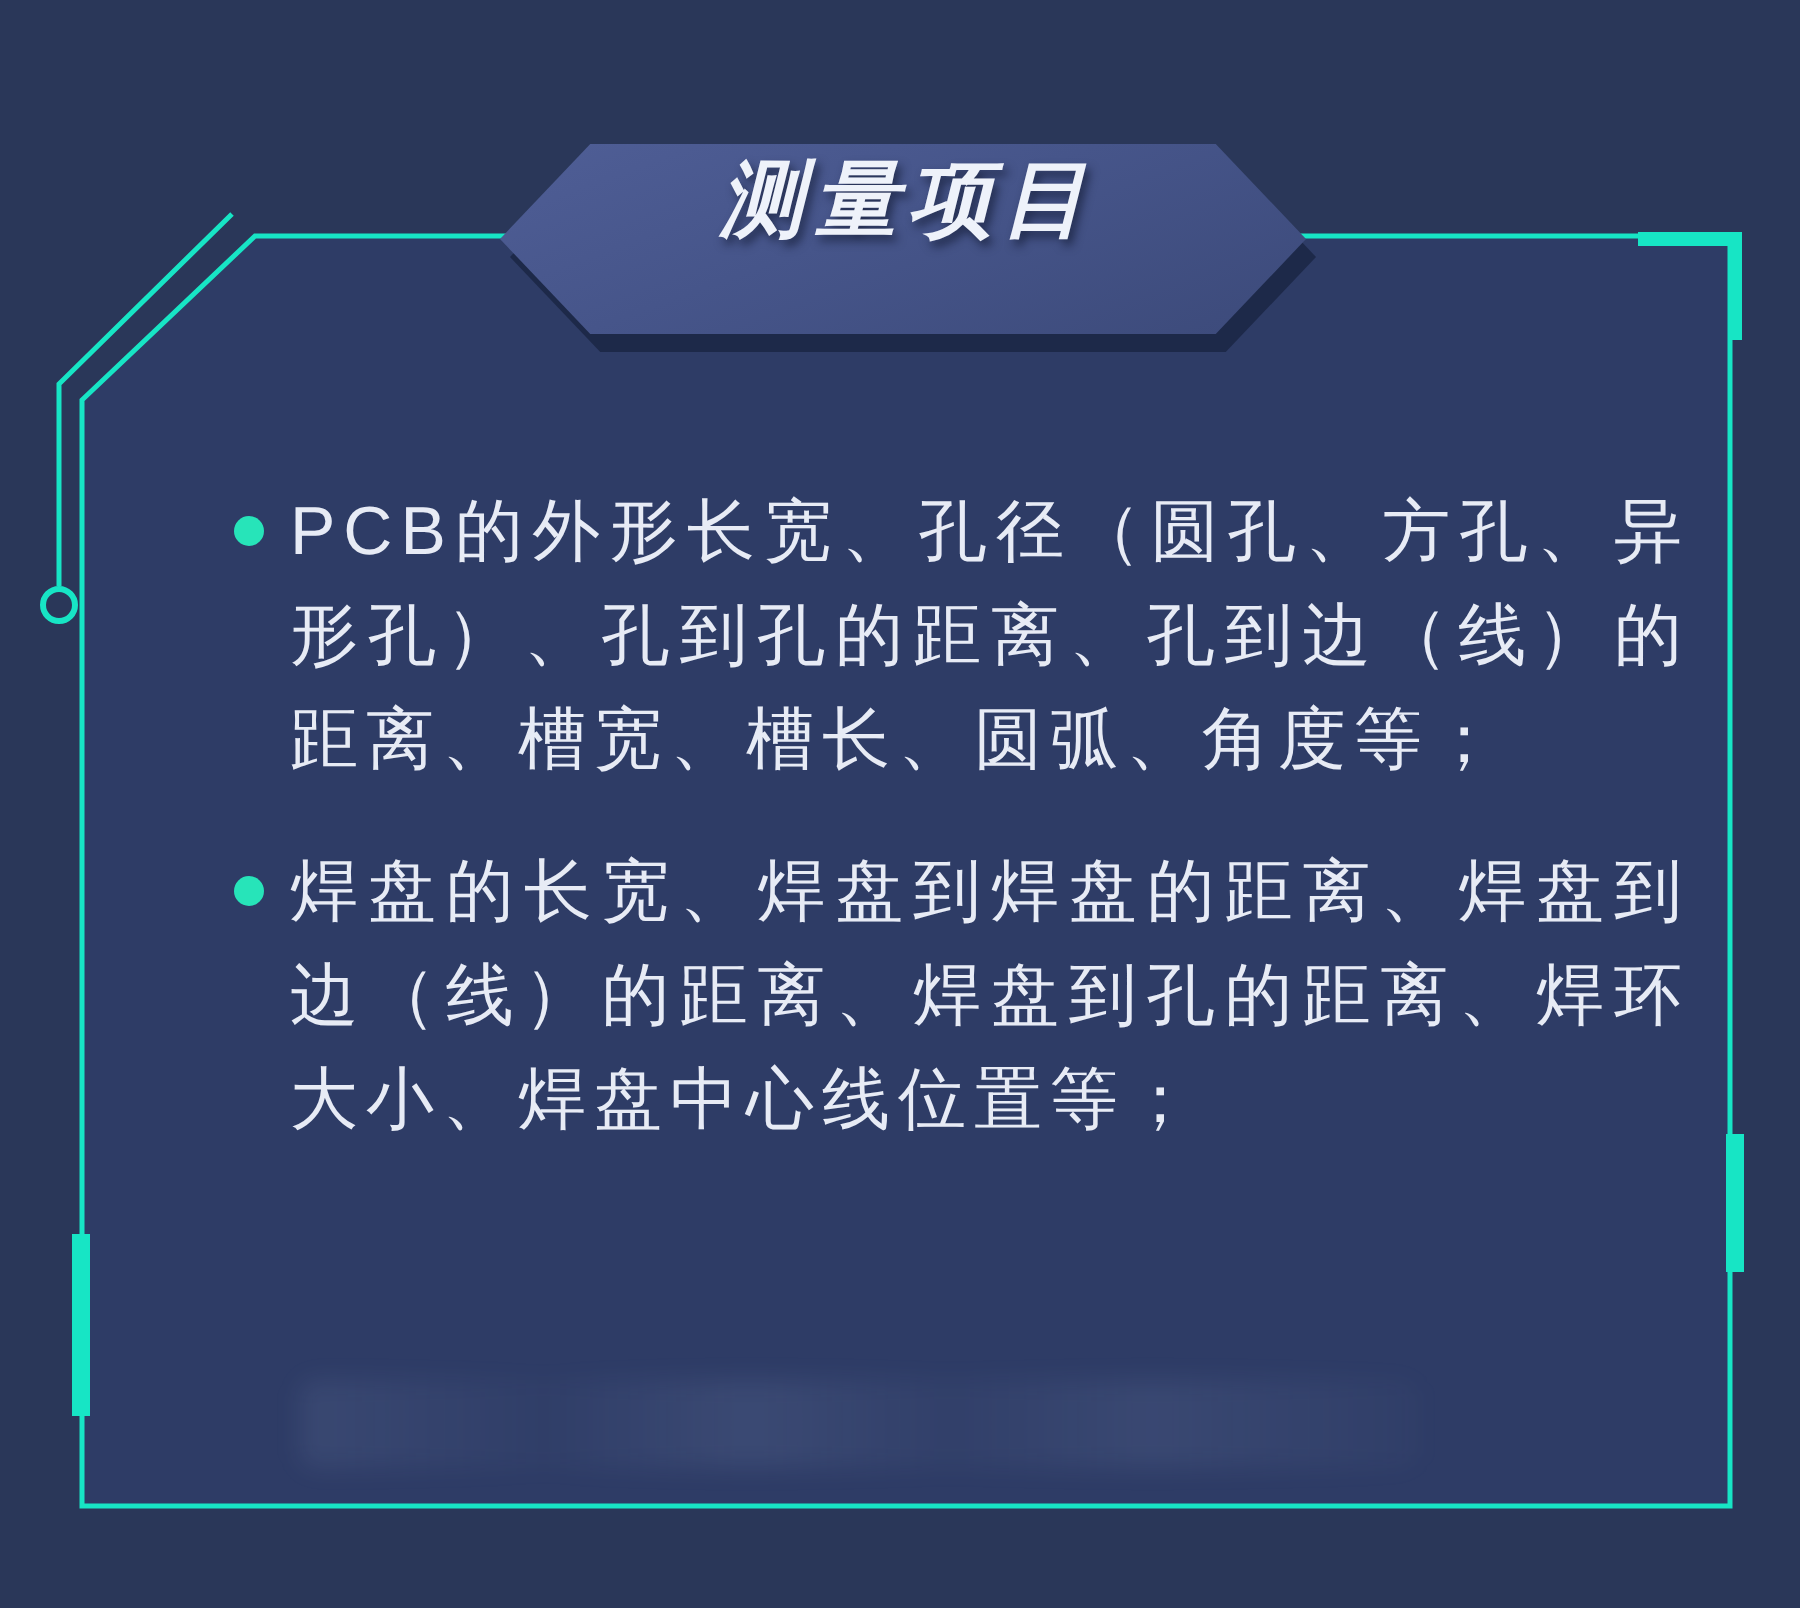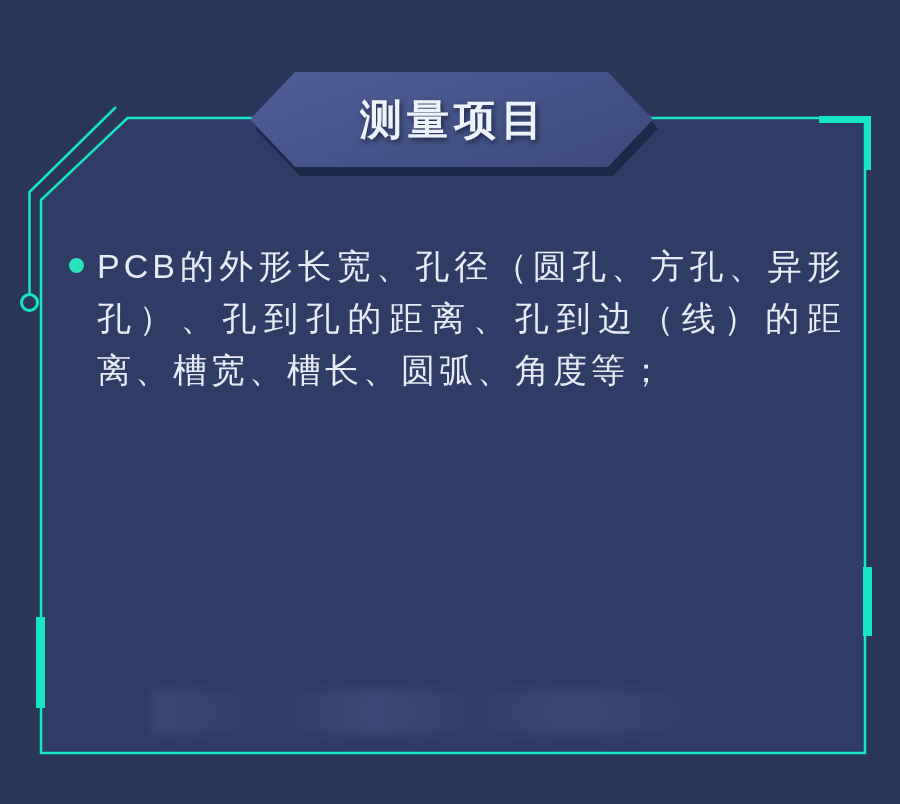--- a/index.html
+++ b/index.html
@@ -55,22 +55,22 @@
     inset: 0;
     clip-path: polygon(0% 50%, 11.2% 0%, 88.8% 0%, 100% 50%, 88.8% 100%, 11.2% 100%);
   }
   .banner-shadow {
     transform: translate(5px, 9px);
     background: rgba(17, 25, 50, 0.55);
   }
   .banner-body {
     background: linear-gradient(160deg, #4f5e96 0%, #46558a 45%, #3c4a7a 100%);
     display: flex;
-    align-items: center;
     justify-content: center;
+    font-style: italic;
   }
   .banner-title {
     color: #eef2fa;
     font-size: 42px;
     font-weight: bold;
     letter-spacing: 5px;
     padding-left: 5px; 
     text-shadow: 2px 3px 5px rgba(10, 16, 36, 0.6);
     white-space: nowrap;
   }
@@ -84,20 +84,21 @@
   }
   .item {
     position: relative;
     margin-bottom: 24px;
     color: #e7ebf5;
     font-size: 34px;
     line-height: 52px;
     letter-spacing: 4px;
     text-align: justify;
     text-justify: inter-ideograph;
+    margin-left: 48px;
   }
   .dot {
     position: absolute;
     left: -28px; top: 18px;
     width: 15px; height: 15px;
     border-radius: 50%;
     background: #27e4b9;
   }
 </style>
 </head>
@@ -129,15 +130,19 @@
     <div class="banner-body">
       <span class="banner-title">测量项目</span>
     </div>
   </div>
 
   <ul class="content">
     <li class="item">
       <span class="dot"></span>
       <span>PCB的外形长宽、孔径（圆孔、方孔、异形孔）、孔到孔的距离、孔到边（线）的距离、槽宽、槽长、圆弧、角度等；</span>
     </li>
+    <li class="item">
+      <span class="dot"></span>
+      <span>焊盘的长宽、焊盘到焊盘的距离、焊盘到边（线）的距离、焊盘到孔的距离、焊环大小、焊盘中心线位置等；</span>
+    </li>
   </ul>
 
 </div>
 
 </body></html>

